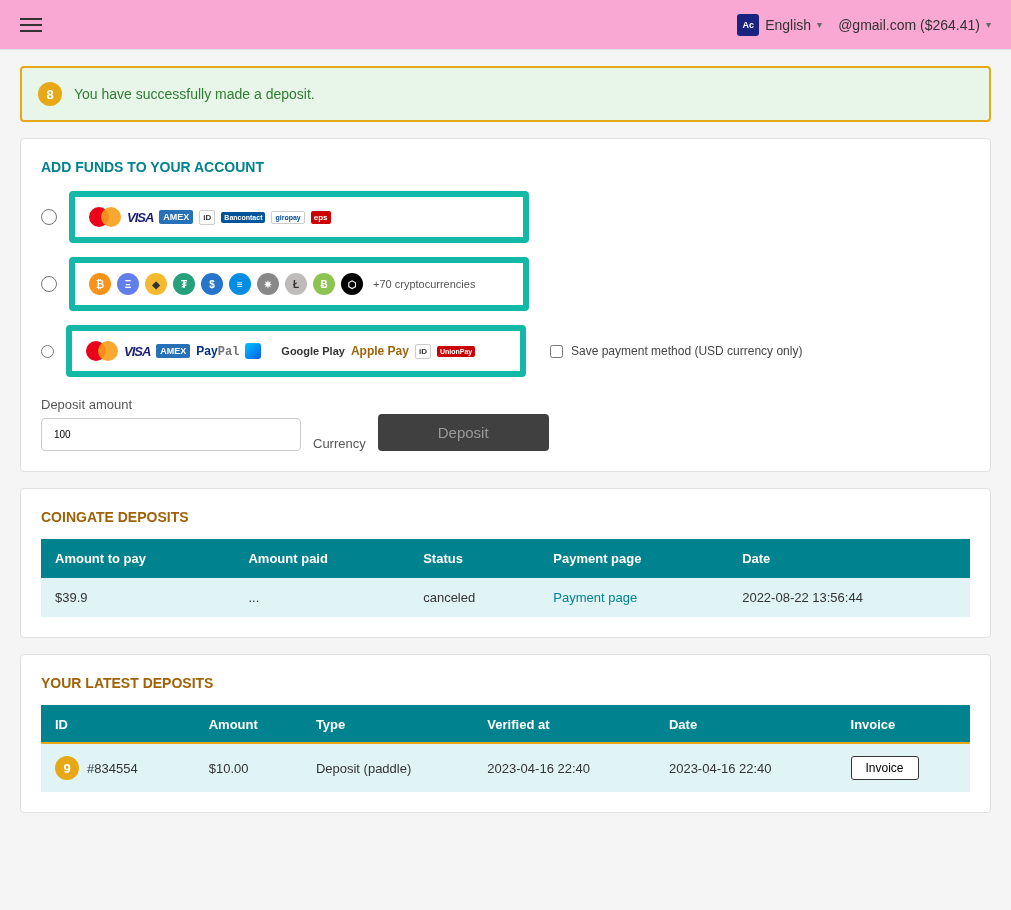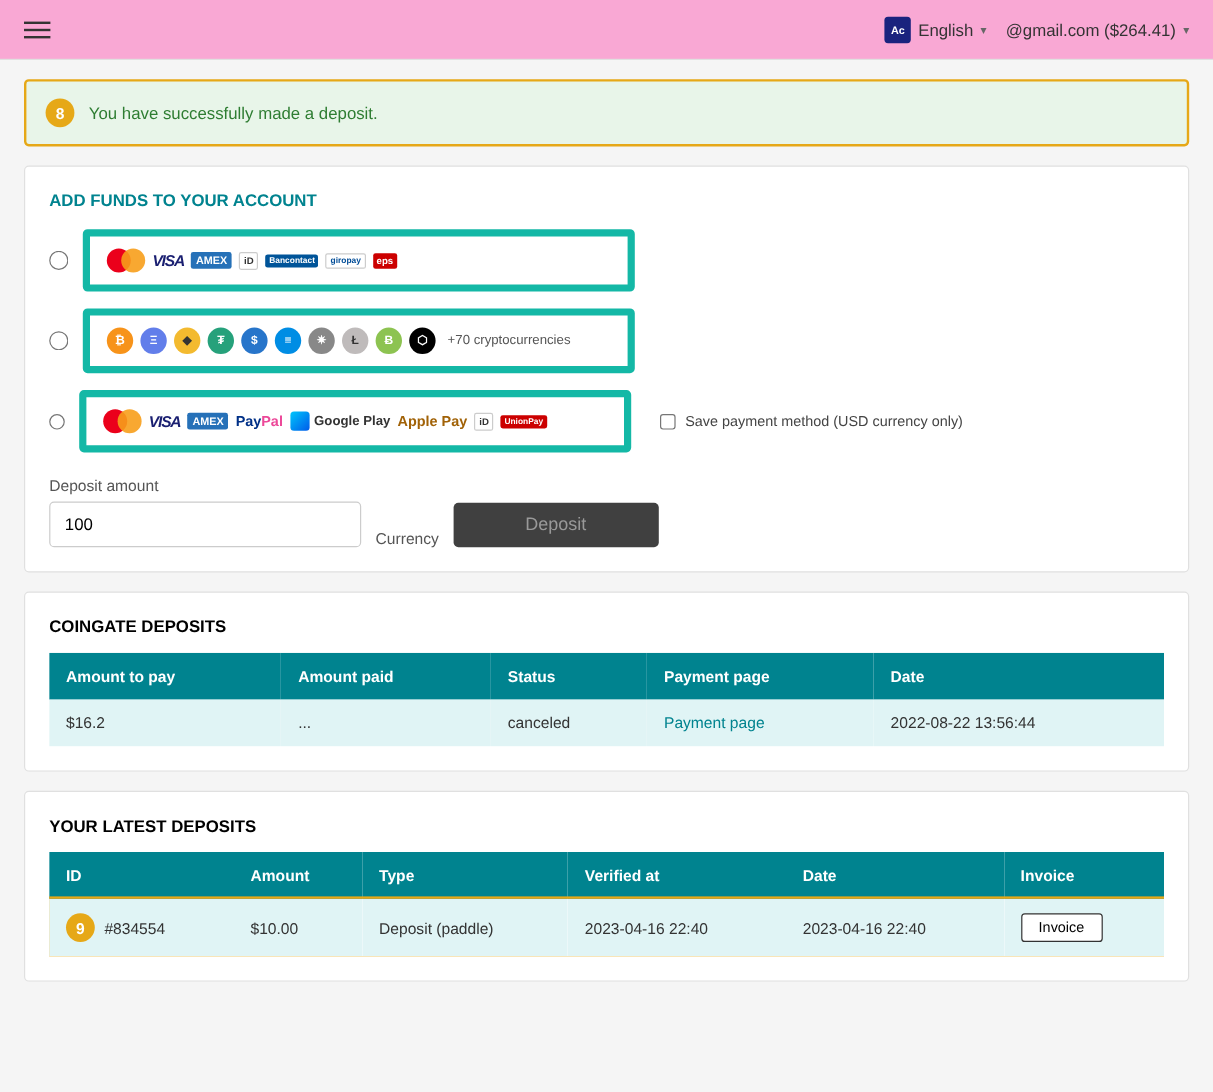--- a/index.html
+++ b/index.html
@@ -114,21 +114,21 @@
     .crypto-usdt { background: #26a17b; }
     .crypto-usdc { background: #2775ca; }
     .crypto-dash { background: #008de4; }
     .crypto-ltc { background: #bfbbbb; color: #333; }
     .crypto-bch { background: #8dc351; }
     .crypto-algo { background: #000; }
     .crypto-more { font-size: 11px; color: #555; margin-left: 4px; }
 
     
     .logo-paypal { color: #003087; font-size: 12px; font-weight: bold; }
-    .logo-paypal span { color: #ec4899; }
+    .logo-paypal span { color: #737373; font-family: Liberation Mono, monospace; }
     .logo-play-icon {
       display: inline-block; width: 16px; height: 16px;
       background: linear-gradient(135deg, #00c6fb, #005bea);
       border-radius: 3px; margin-right: 2px;
       vertical-align: middle;
     }
     .logo-applepay { font-size: 12px; font-weight: bold; color: #a16207; }
     .logo-unionpay {
       background: #c00; color: white; font-size: 7px; font-weight: bold;
       padding: 2px 3px; border-radius: 2px;
@@ -140,33 +140,33 @@
     .payment-row-full .save-area {
       display: flex; align-items: center; gap: 8px; margin-left: 12px;
     }
 
     
     .deposit-form { display: flex; align-items: flex-end; gap: 12px; flex-wrap: wrap; }
     .form-group { display: flex; flex-direction: column; gap: 6px; }
     .form-group label { font-size: 13px; color: #555; }
     .form-group input, .form-group select {
       border: 1px solid #ccc; border-radius: 4px; padding: 10px 12px;
-      font-size: 14px; outline: none;
+      font-size: 10px; outline: none;
     }
     .form-group input { width: 260px; }
     .form-group select { width: 120px; }
     .deposit-btn {
       padding: 10px 60px; background: #404040; color: #999;
       border: none; border-radius: 4px; font-size: 15px; cursor: not-allowed;
       white-space: nowrap;
     }
 
     
     .section-title {
-      font-size: 14px; font-weight: bold; color: #000000;
+      font-size: 14px; font-weight: bold; color: #a16207;
       text-transform: uppercase; margin-bottom: 14px;
     }
     .table-container { overflow-x: auto; }
     table { width: 100%; border-collapse: collapse; }
     thead tr { background: #00838f; color: white; }
     thead th { padding: 12px 14px; text-align: left; font-size: 13px; font-weight: bold; }
     tbody tr { background: #e0f4f5; }
     tbody tr:nth-child(even) { background: #d0eeef; }
     tbody td { padding: 12px 14px; font-size: 13px; color: #333; }
     .payment-page-link { color: #00838f; cursor: pointer; text-decoration: none; }
@@ -255,21 +255,21 @@
       <div class="payment-row-full">
         <input type="radio" name="payment" style="">
         <div class="payment-option">
           <div class="payment-logos">
             <div class="logo-mc"></div>
             <span class="logo-visa">VISA</span>
             <span class="logo-amex">AMEX</span>
             <span class="logo-paypal">Pay<span>Pal</span></span>
             <span style="display:inline-flex;align-items:center;gap:2px;">
               <span class="logo-play-icon"></span>
-              <span style="font-size:11px;font-weight:bold;color:#333;">Google Play</span>
+              <span style="font-size:11px;font-weight:bold;color:#333;margin-left:16px;">Google Play</span>
             </span>
             <span class="logo-applepay"> Apple Pay</span>
             <span class="logo-id">iD</span>
             <span class="logo-unionpay">UnionPay</span>
           </div>
         </div>
         <div class="save-area">
           <input type="checkbox" style="">
           <label class="save-payment-label">Save payment method (USD currency only)</label>
         </div>
@@ -296,21 +296,21 @@
           <tr>
             <th>Amount to pay</th>
             <th>Amount paid</th>
             <th>Status</th>
             <th>Payment page</th>
             <th>Date</th>
           </tr>
         </thead>
         <tbody>
           <tr>
-            <td>$16.2</td>
+            <td>$39.9</td>
             <td>...</td>
             <td>canceled</td>
             <td><a class="payment-page-link">Payment page</a></td>
             <td>2022-08-22 13:56:44</td>
           </tr>
         </tbody>
       </table>
     </div>
   </div>
 

